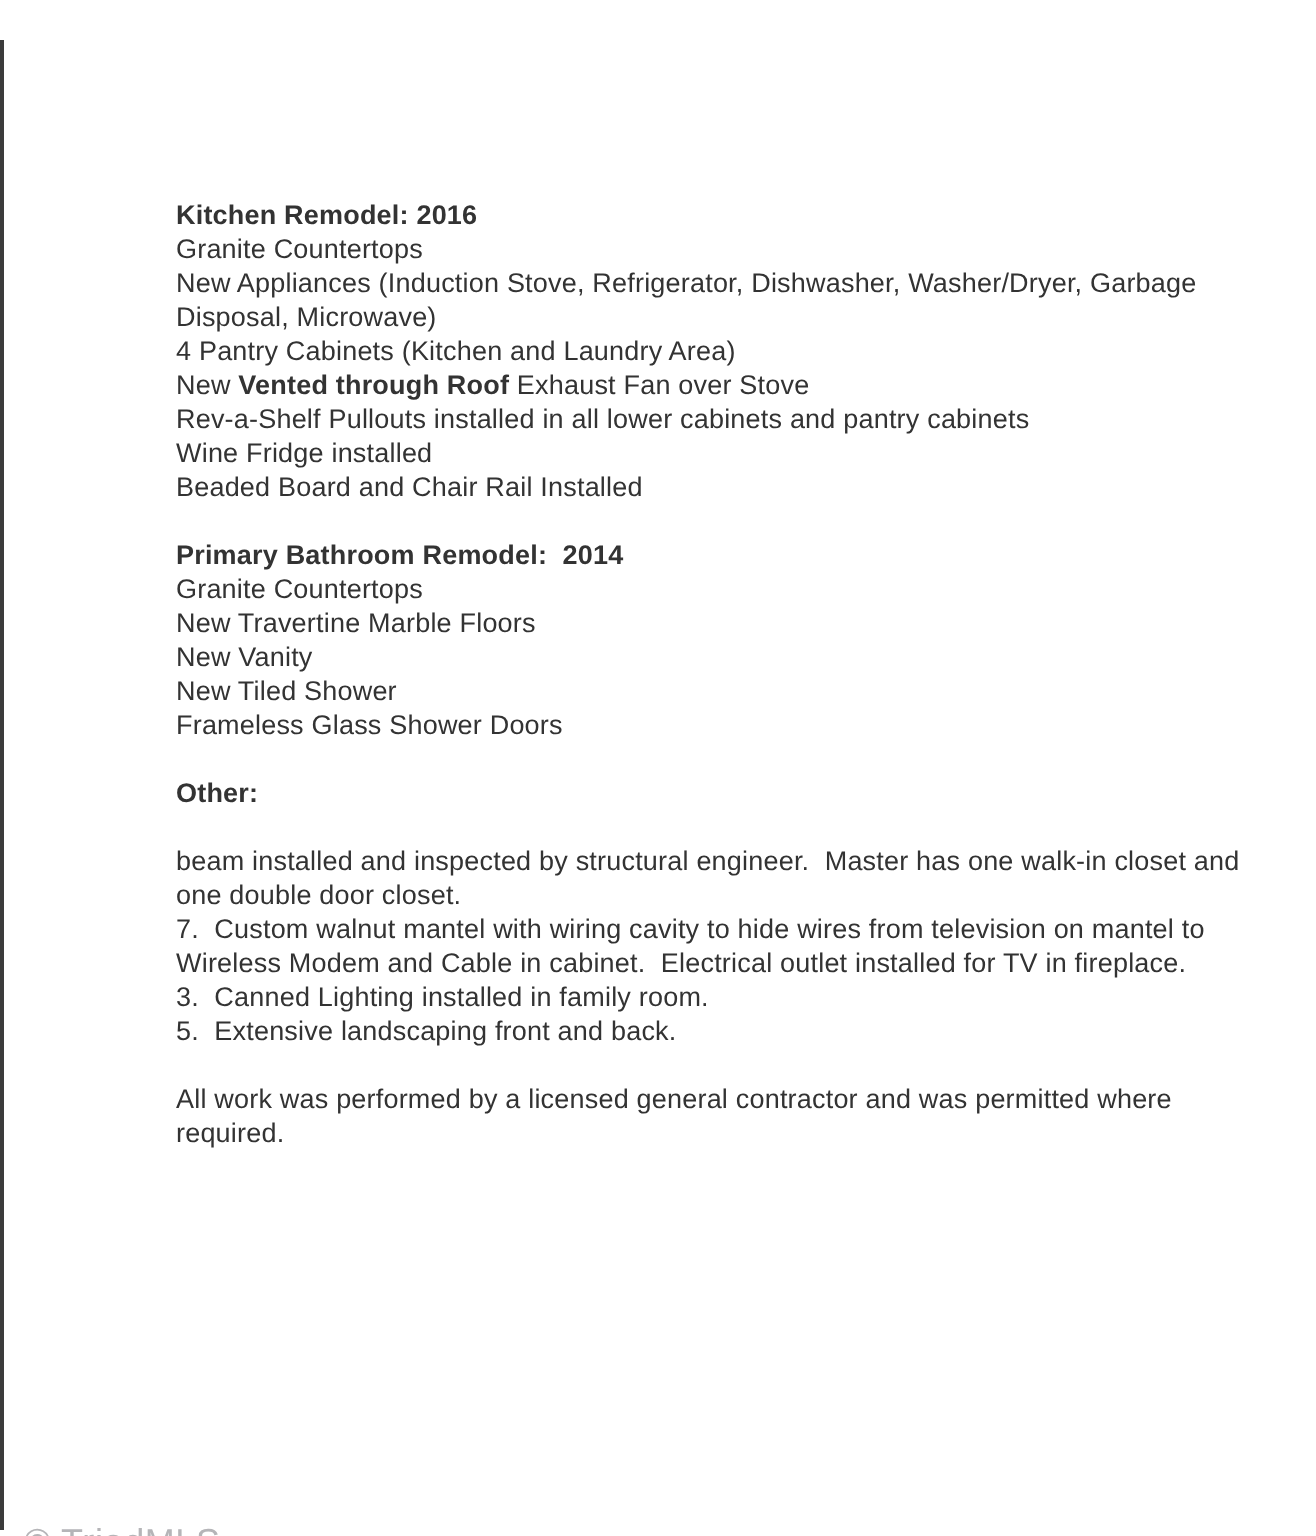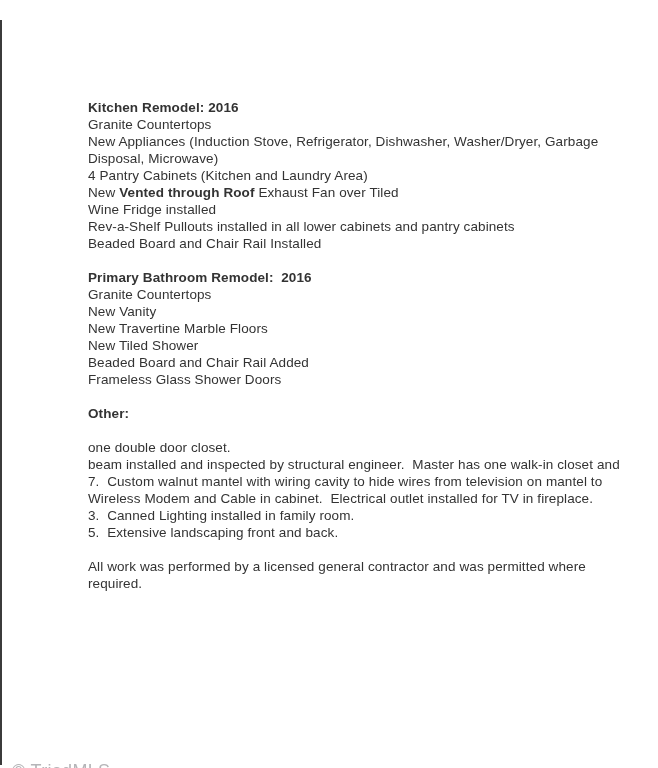--- a/index.html
+++ b/index.html
@@ -51,37 +51,36 @@
 <body>
 
 <div class="page" style="background: rgb(255, 255, 255);">
   <div class="edge-line" style="background: rgb(59, 59, 59);"></div>
   <div class="doc-text" style="color: rgb(51, 51, 51);">
       <div class="line"><span class="b">Kitchen Remodel: 2016</span></div>
       <div class="line"><span>Granite Countertops</span></div>
       <div class="line"><span>New Appliances (Induction Stove, Refrigerator, Dishwasher, Washer/Dryer, Garbage</span></div>
       <div class="line"><span>Disposal, Microwave)</span></div>
       <div class="line"><span>4 Pantry Cabinets (Kitchen and Laundry Area)</span></div>
-      <div class="line"><span>New </span><span class="b">Vented through Roof</span><span> Exhaust Fan over Tiled</span></div>
+      <div class="line"><span>New </span><span class="b">Vented through Roof</span><span> Exhaust Fan over Stove</span></div>
+      <div class="line"><span>Rev-a-Shelf Pullouts installed in all lower cabinets and pantry cabinets</span></div>
       <div class="line"><span>Wine Fridge installed</span></div>
-      <div class="line"><span>Rev-a-Shelf Pullouts installed in all lower cabinets and pantry cabinets</span></div>
       <div class="line"><span>Beaded Board and Chair Rail Installed</span></div>
       <div class="line">&nbsp;</div>
-      <div class="line"><span class="b">Primary Bathroom Remodel:  2016</span></div>
+      <div class="line"><span class="b">Primary Bathroom Remodel:  2014</span></div>
       <div class="line"><span>Granite Countertops</span></div>
+      <div class="line"><span>New Travertine Marble Floors</span></div>
       <div class="line"><span>New Vanity</span></div>
-      <div class="line"><span>New Travertine Marble Floors</span></div>
       <div class="line"><span>New Tiled Shower</span></div>
-      <div class="line"><span>Beaded Board and Chair Rail Added</span></div>
       <div class="line"><span>Frameless Glass Shower Doors</span></div>
       <div class="line">&nbsp;</div>
       <div class="line"><span class="b">Other:</span></div>
       <div class="line">&nbsp;</div>
+      <div class="line"><span>beam installed and inspected by structural engineer.  Master has one walk-in closet and</span></div>
       <div class="line"><span>one double door closet.</span></div>
-      <div class="line"><span>beam installed and inspected by structural engineer.  Master has one walk-in closet and</span></div>
       <div class="line"><span>7.  Custom walnut mantel with wiring cavity to hide wires from television on mantel to</span></div>
       <div class="line"><span>Wireless Modem and Cable in cabinet.  Electrical outlet installed for TV in fireplace.</span></div>
       <div class="line"><span>3.  Canned Lighting installed in family room.</span></div>
       <div class="line"><span>5.  Extensive landscaping front and back.</span></div>
       <div class="line">&nbsp;</div>
       <div class="line"><span>All work was performed by a licensed general contractor and was permitted where</span></div>
       <div class="line"><span>required.</span></div>
     </div>
   <div class="watermark" style="color: rgb(181, 181, 184);">© TriadMLS</div>
 </div>

